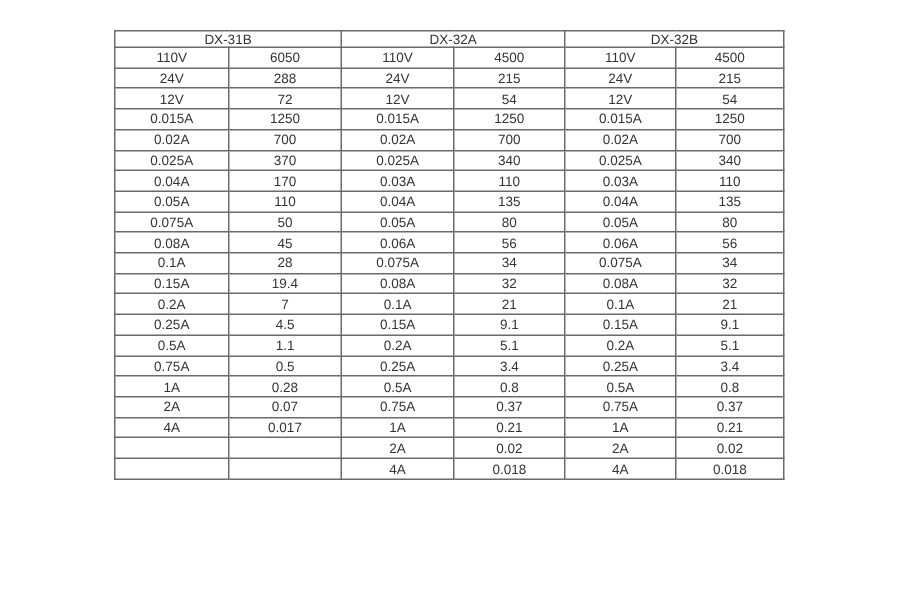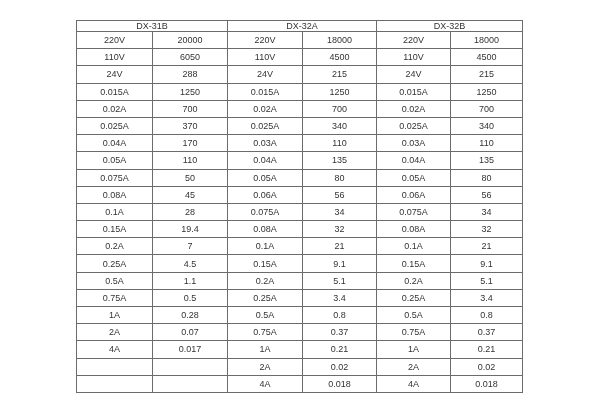--- a/index.html
+++ b/index.html
@@ -25,21 +25,21 @@
     text-align: right;
     font-size: 9px;
     font-weight: bold;
     color: #333333;
   }
   table.spec-table {
     position: absolute;
     left: 76px;
     top: 20px;
     width: 446px;
-    height: 373px;
+    height: 300px;
     border-collapse: collapse;
     table-layout: fixed;
   }
   table.spec-table th,
   table.spec-table td {
     border: 1px solid #6b6b6b;
     font-size: 9px;
     font-weight: normal;
     color: #333333;
     text-align: center;
@@ -69,44 +69,44 @@
     </colgroup>
     <thead>
       <tr>
         <th colspan="2">DX-31B</th>
         <th colspan="2">DX-32A</th>
         <th colspan="2">DX-32B</th>
       </tr>
     </thead>
     <tbody id="table-body">
         <tr>
-          <td>220V</td>
-          <td>20000</td>
-          <td>220V</td>
-          <td>18000</td>
-          <td>220V</td>
-          <td>18000</td>
-        </tr>
-        <tr>
           <td>110V</td>
           <td>6050</td>
           <td>110V</td>
           <td>4500</td>
           <td>110V</td>
           <td>4500</td>
         </tr>
         <tr>
           <td>24V</td>
           <td>288</td>
           <td>24V</td>
           <td>215</td>
           <td>24V</td>
           <td>215</td>
         </tr>
         <tr>
+          <td>12V</td>
+          <td>72</td>
+          <td>12V</td>
+          <td>54</td>
+          <td>12V</td>
+          <td>54</td>
+        </tr>
+        <tr>
           <td>0.015A</td>
           <td>1250</td>
           <td>0.015A</td>
           <td>1250</td>
           <td>0.015A</td>
           <td>1250</td>
         </tr>
         <tr>
           <td>0.02A</td>
           <td>700</td>

